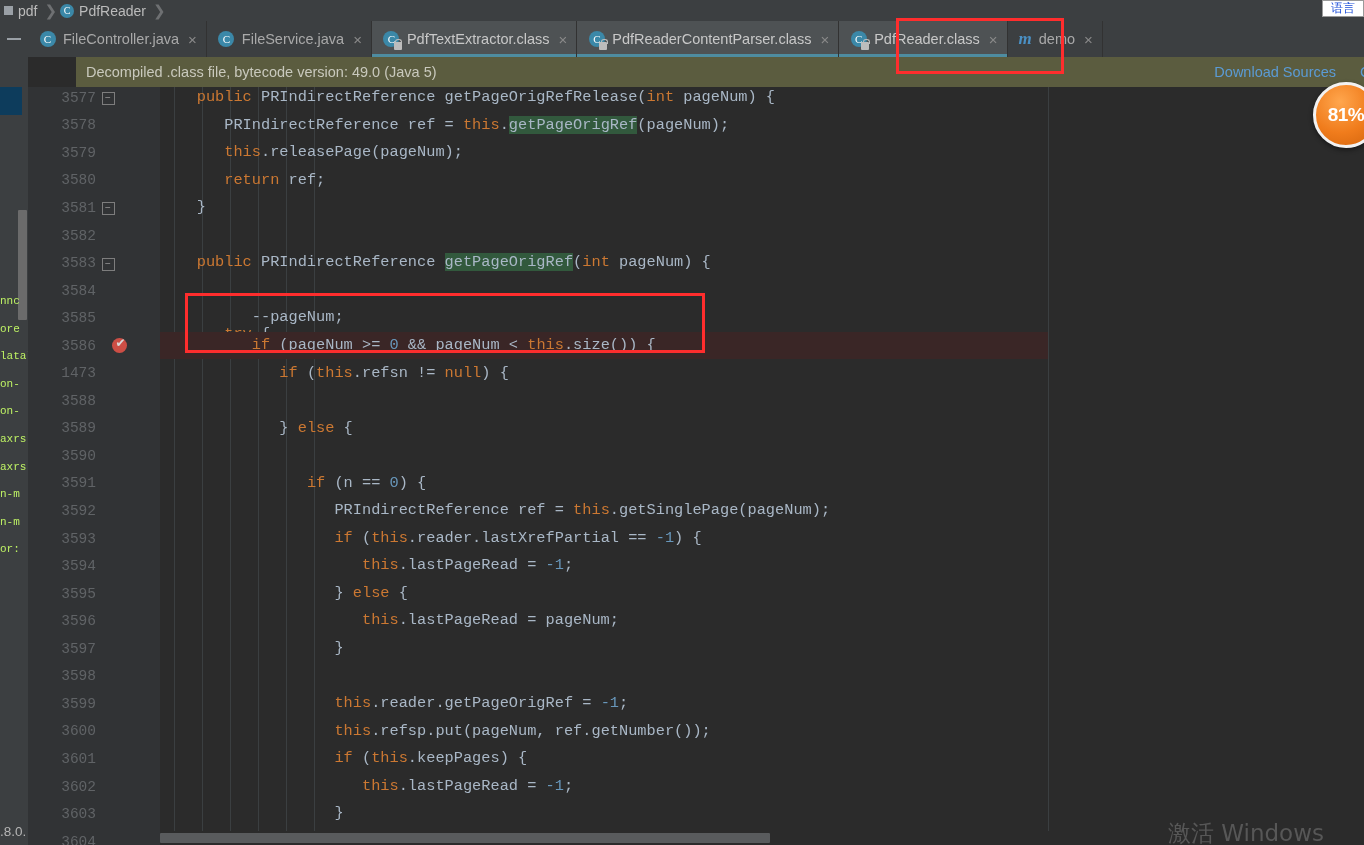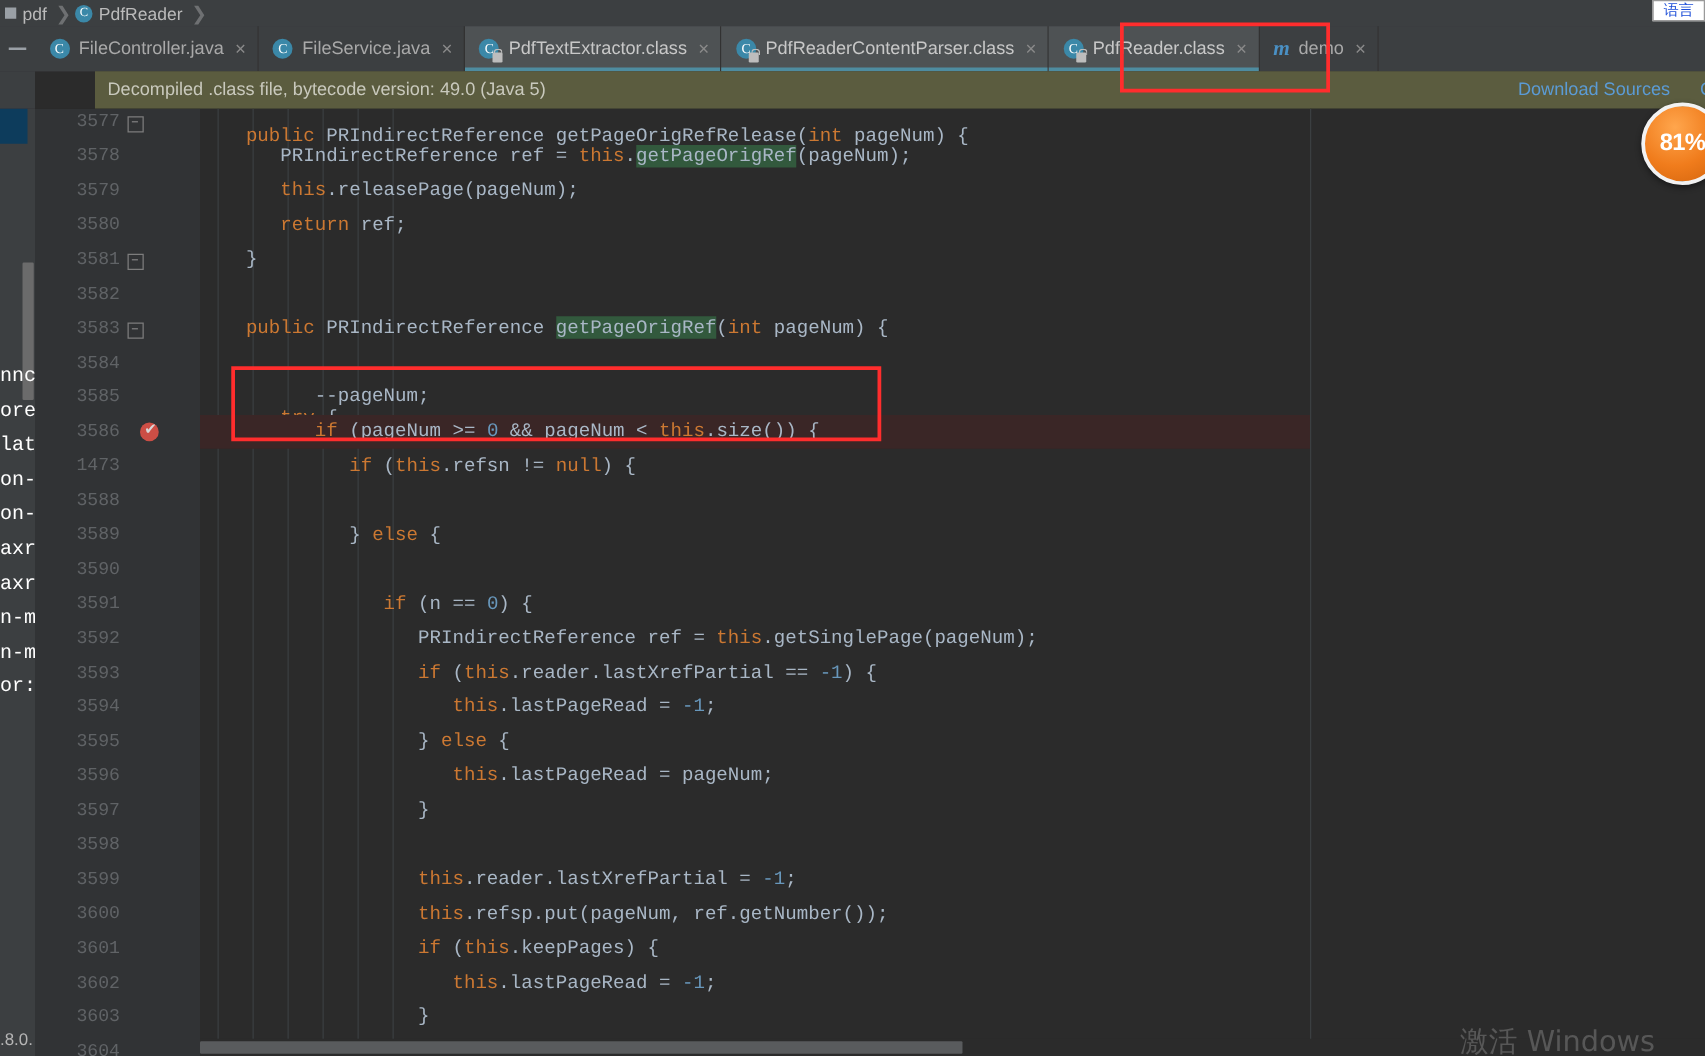--- a/index.html
+++ b/index.html
@@ -136,21 +136,21 @@
     width: 22px; height: 28px; background: #0d3c5c;
   }
   .left-scroll-thumb {
     position: absolute; left: 18px; top: 210px;
     width: 9px; height: 110px; background: #6b6b6b; border-radius: 1px;
   }
   .left-partial {
     position: absolute; left: 0; top: 0;
     width: 28px;
     font-family: "Liberation Mono", monospace;
-    font-size: 16px; color: #ffffff;
+    font-size: 11px; color: #bef264;
     overflow: hidden;
   }
   .left-partial div { height: 27.6px; line-height: 27.6px; white-space: nowrap; }
   .left-bottom-ver {
     position: absolute; left: 0; bottom: 6px;
     font-family: "Liberation Sans", sans-serif;
     font-size: 13.5px; color: #b5b5b5; white-space: nowrap;
   }
 
   
@@ -504,41 +504,41 @@
           <div class="fold"></div>
         </div>
       </div>
     <div class="code-area" id="code-area">
       <div class="guide" style="left:14px"></div>
       <div class="guide" style="left:42px"></div>
       <div class="guide" style="left:70px"></div>
       <div class="guide" style="left:98px"></div>
       <div class="guide" style="left:126px"></div>
       <div class="guide" style="left:154px"></div>
-    <div class="code-line" style="top: -3px; margin-top: 12px;"><span>    </span><span class="k">public</span><span class="id"> PRIndirectReference getPageOrigRefRelease(</span><span class="k">int</span><span class="id"> pageNum) {</span></div>
+    <div class="code-line" style="top: -3px;"><span>    </span><span class="k">public</span><span class="id"> PRIndirectReference getPageOrigRefRelease(</span><span class="k">int</span><span class="id"> pageNum) {</span></div>
         <div class="code-line" style="top: 24.55px;"><span>       </span><span class="id">PRIndirectReference ref = </span><span class="k">this</span><span class="id">.</span><span class="hl">getPageOrigRef</span><span class="id">(pageNum);</span></div>
         <div class="code-line" style="top: 52.1px;"><span>       </span><span class="k">this</span><span class="id">.releasePage(pageNum);</span></div>
         <div class="code-line" style="top: 79.65px;"><span>       </span><span class="k">return</span><span class="id"> ref;</span></div>
         <div class="code-line" style="top: 107.2px;"><span>    </span><span class="id">}</span></div>
         <div class="code-line" style="top: 134.75px;"><span>    </span></div>
         <div class="code-line" style="top: 162.3px;"><span>    </span><span class="k">public</span><span class="id"> PRIndirectReference </span><span class="hl">getPageOrigRef</span><span class="id">(</span><span class="k">int</span><span class="id"> pageNum) {</span></div>
         <div class="code-line" style="top: 189.85px; margin-top: 44px;"><span>       </span><span class="k">try</span><span class="id"> {</span></div>
         <div class="code-line" style="top: 217.4px;"><span>          </span><span class="id">--pageNum;</span></div>
         <div class="code-line exec-highlight" style="top: 244.95px;"><span>          </span><span class="k">if</span><span class="id"> (pageNum &gt;= </span><span class="num">0</span><span class="id"> &amp;&amp; pageNum &lt; </span><span class="k">this</span><span class="id">.size()) {</span></div>
         <div class="code-line" style="top: 272.5px;"><span>             </span><span class="k">if</span><span class="id"> (</span><span class="k">this</span><span class="id">.refsn != </span><span class="k">null</span><span class="id">) {</span></div>
         <div class="code-line" style="top: 327.6px;"><span>             </span><span class="id">} </span><span class="k">else</span><span class="id"> {</span></div>
         <div class="code-line" style="top: 382.7px;"><span>                </span><span class="k">if</span><span class="id"> (n == </span><span class="num">0</span><span class="id">) {</span></div>
         <div class="code-line" style="top: 410.25px;"><span>                   </span><span class="id">PRIndirectReference ref = </span><span class="k">this</span><span class="id">.getSinglePage(pageNum);</span></div>
         <div class="code-line" style="top: 437.8px;"><span>                   </span><span class="k">if</span><span class="id"> (</span><span class="k">this</span><span class="id">.reader.lastXrefPartial == </span><span class="num">-1</span><span class="id">) {</span></div>
         <div class="code-line" style="top: 465.35px;"><span>                      </span><span class="k">this</span><span class="id">.lastPageRead = </span><span class="num">-1</span><span class="id">;</span></div>
         <div class="code-line" style="top: 492.9px;"><span>                   </span><span class="id">} </span><span class="k">else</span><span class="id"> {</span></div>
         <div class="code-line" style="top: 520.45px;"><span>                      </span><span class="k">this</span><span class="id">.lastPageRead = pageNum;</span></div>
         <div class="code-line" style="top: 548px;"><span>                   </span><span class="id">}</span></div>
         <div class="code-line" style="top: 575.55px;"><span>    </span></div>
-        <div class="code-line" style="top: 603.1px;"><span>                   </span><span class="k">this</span><span class="id">.reader.lastXrefPartial = </span><span class="num">-1</span><span class="id">;</span></div>
+        <div class="code-line" style="top: 603.1px;"><span>                   </span><span class="k">this</span><span class="id">.reader.getPageOrigRef = </span><span class="num">-1</span><span class="id">;</span></div>
         <div class="code-line" style="top: 630.65px;"><span>                   </span><span class="k">this</span><span class="id">.refsp.put(pageNum, ref.getNumber());</span></div>
         <div class="code-line" style="top: 658.2px;"><span>                   </span><span class="k">if</span><span class="id"> (</span><span class="k">this</span><span class="id">.keepPages) {</span></div>
         <div class="code-line" style="top: 685.75px;"><span>                      </span><span class="k">this</span><span class="id">.lastPageRead = </span><span class="num">-1</span><span class="id">;</span></div>
         <div class="code-line" style="top: 713.3px;"><span>                   </span><span class="id">}</span></div>
         <div class="code-line" style="top: 740.85px;"><span>    </span></div>
       </div>
     <div class="right-pane"></div>
 
     <div class="hscroll-track">
       <div class="hscroll-thumb"></div>

